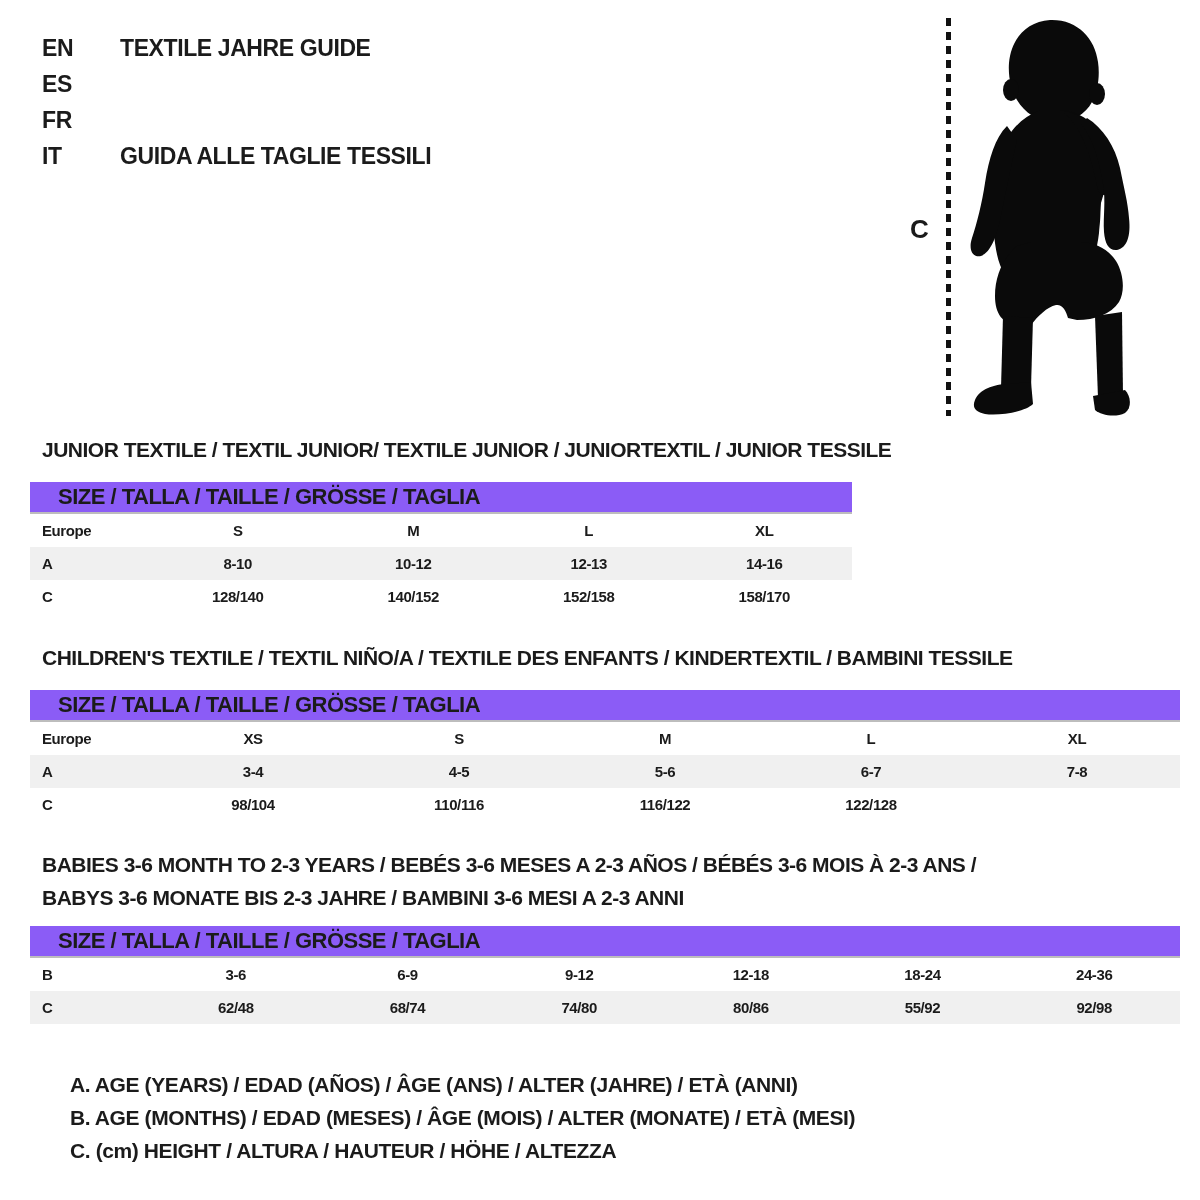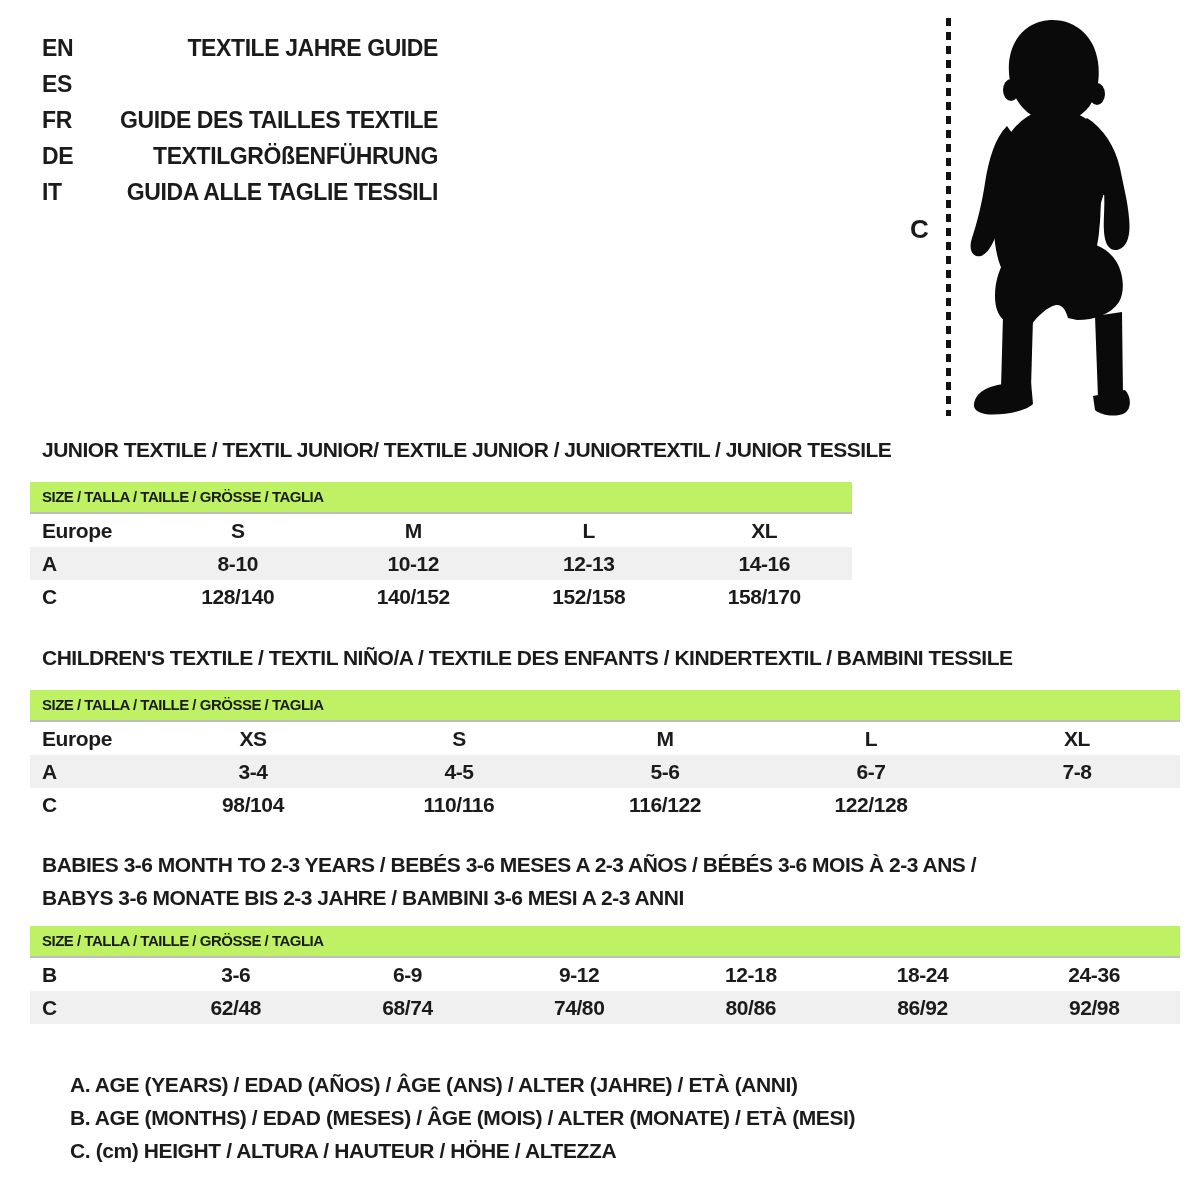--- a/index.html
+++ b/index.html
@@ -4,37 +4,37 @@
 <style>
   html,body{margin:0;padding:0;}
   body{
     width:1200px;height:1200px;position:relative;overflow:hidden;
     background:#ffffff;color:#1b1b1b;
     font-family:"Liberation Sans",sans-serif;font-weight:700;
     -webkit-font-smoothing:antialiased;
   }
   
   .lang-list{position:absolute;left:42px;top:30px;}
-  .lang-row{display:flex;height:36px;line-height:36px;font-size:23px;letter-spacing:-0.4px;justify-content:space-between;}
+  .lang-row{display:flex;height:36px;line-height:36px;font-size:23px;letter-spacing:-0.4px;}
   .lang-code{width:78px;}
   
   .measure-line{
     position:absolute;left:946px;top:18px;width:5px;height:398px;
     background:repeating-linear-gradient(to bottom,#111 0 8px,transparent 8px 14px);
   }
   .measure-label{position:absolute;left:910px;top:214px;font-size:26px;letter-spacing:-0.4px;}
   .silhouette{position:absolute;left:965px;top:18px;width:170px;height:400px;}
   
   .section-title{position:absolute;left:42px;font-size:21px;letter-spacing:-0.5px;line-height:33px;white-space:nowrap;text-align:center;}
   .size-table{position:absolute;left:30px;}
   .t-header{
-    height:30px;line-height:30px;background:#bef264;border-bottom:2px solid #bdbdbd;
-    padding-left:12px;font-size:15px;letter-spacing:-0.5px;
+    height:30px;line-height:30px;background:#8b5cf6;border-bottom:2px solid #bdbdbd;
+    padding-left:28px;font-size:22px;letter-spacing:-0.5px;
   }
-  .t-row{display:grid;height:33px;line-height:33px;font-size:21px;letter-spacing:-0.4px;}
+  .t-row{display:grid;height:33px;line-height:33px;font-size:15px;letter-spacing:-0.4px;}
   .t-rows .t-row:nth-child(even){background:#f0f0f0;}
   .cols-4{grid-template-columns:120px repeat(4,1fr);}
   .cols-5{grid-template-columns:120px repeat(5,1fr);}
   .cols-6{grid-template-columns:120px repeat(6,1fr);}
   .t-cell{text-align:center;}
   .t-label{text-align:left;padding-left:12px;}
   
   .footnotes{position:absolute;left:42px;top:1068px;}
   .footnote{height:33px;line-height:33px;font-size:21px;letter-spacing:-0.4px;white-space:nowrap;margin-left:28px;}
 </style>
@@ -44,25 +44,20 @@
 <div class="lang-list">
   <div class="lang-row">
     <span class="lang-code">EN</span>
     <span class="lang-label">TEXTILE JAHRE GUIDE</span>
   </div>
   <div class="lang-row">
     <span class="lang-code">ES</span>
   </div>
   <div class="lang-row">
     <span class="lang-code">FR</span>
-    <span class="lang-label">GUIDE DES TAILLES TEXTILE</span>
-  </div>
-  <div class="lang-row">
-    <span class="lang-code">DE</span>
-    <span class="lang-label">TEXTILGRÖßENFÜHRUNG</span>
   </div>
   <div class="lang-row">
     <span class="lang-code">IT</span>
     <span class="lang-label">GUIDA ALLE TAGLIE TESSILI</span>
   </div>
 </div>
 
 <div class="measure-line"></div>
 <div class="measure-label">C</div>
 <svg class="silhouette" viewBox="0 0 170 400" aria-hidden="true">
@@ -160,21 +155,21 @@
       <span class="t-cell">12-18</span>
       <span class="t-cell">18-24</span>
       <span class="t-cell">24-36</span>
     </div>
     <div class="t-row cols-6">
       <span class="t-cell t-label">C</span>
       <span class="t-cell">62/48</span>
       <span class="t-cell">68/74</span>
       <span class="t-cell">74/80</span>
       <span class="t-cell">80/86</span>
-      <span class="t-cell">86/92</span>
+      <span class="t-cell">55/92</span>
       <span class="t-cell">92/98</span>
     </div>
   </div>
 </div>
 
 <div class="footnotes">
   <div class="footnote">A. AGE (YEARS) / EDAD (AÑOS) / ÂGE (ANS) / ALTER (JAHRE) / ETÀ (ANNI)</div>
   <div class="footnote">B. AGE (MONTHS) / EDAD (MESES) / ÂGE (MOIS) / ALTER (MONATE) / ETÀ (MESI)</div>
   <div class="footnote">C. (cm) HEIGHT / ALTURA / HAUTEUR / HÖHE / ALTEZZA</div>
 </div>

